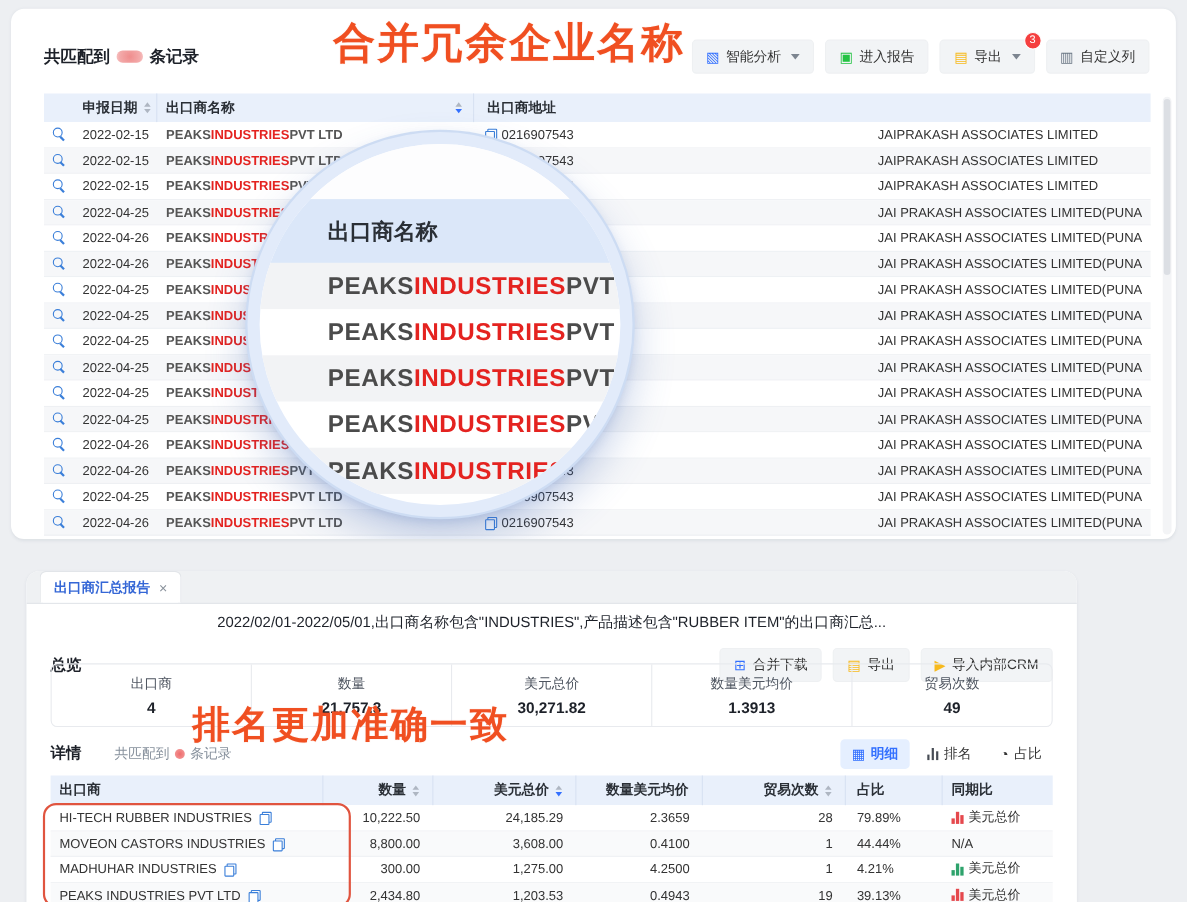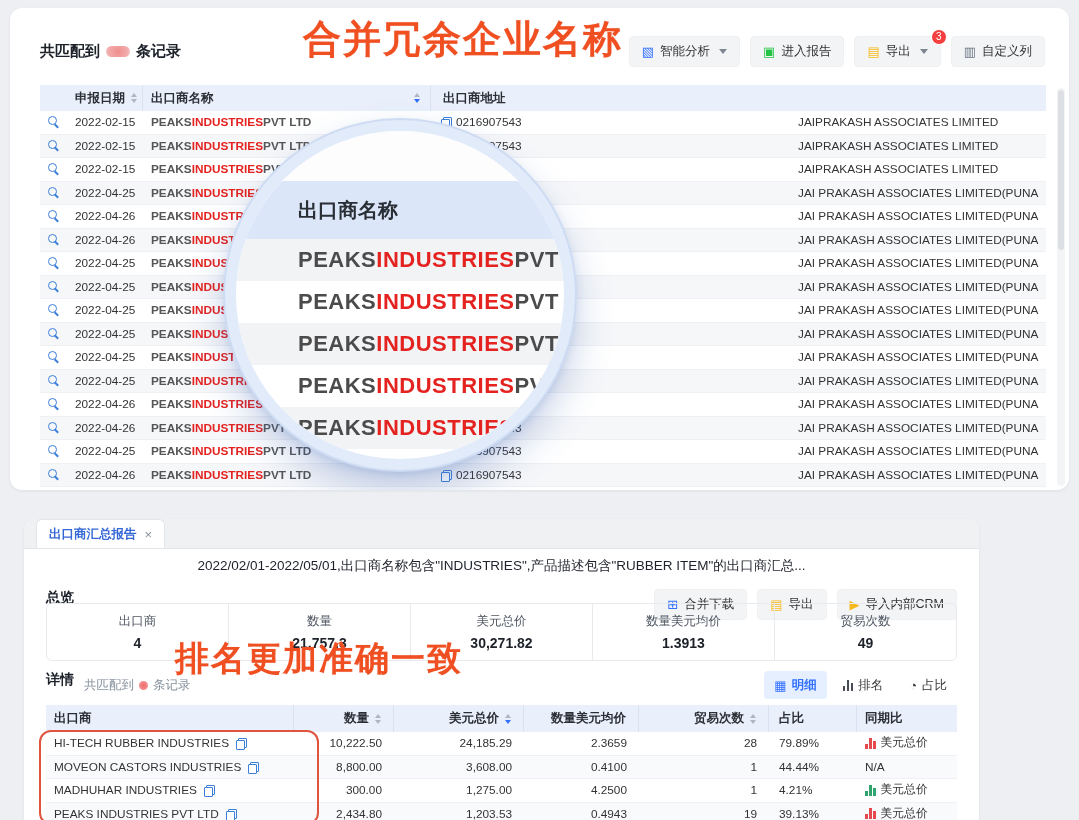--- a/index.html
+++ b/index.html
@@ -77,30 +77,30 @@
               font-weight:bold; color:#4b4b4b; letter-spacing:.5px; white-space:nowrap; }
   .lens-row:nth-child(odd) { background:#f2f3f5; }
 
   
   .tabbar { height:30px; background:#eff1f3; border-bottom:1px solid #e2e5e9; display:flex; align-items:flex-end; }
   .tab { background:#fff; height:29px; margin-left:12px; padding:0 12px; display:flex; align-items:center; gap:8px;
          border:1px solid #e2e5e9; border-bottom:none; border-radius:6px 6px 0 0; font-size:12.5px;
          color:#3567d6; font-weight:bold; cursor:pointer; }
   .tab .close { color:#8a929c; font-weight:normal; font-size:13px; cursor:pointer; }
   .report-title { text-align:center; font-size:13.5px; color:#1d2129; margin-top:8px; }
-  .ov-row { display:flex; align-items:flex-start; padding:14px 22px 0 22px; }
+  .ov-row { display:flex; align-items:center; padding:14px 22px 0 22px; }
   .sec-label { font-size:14px; font-weight:bold; color:#1d2129; }
   .stats { position:absolute; left:22px; right:22px; top:84px; height:58px; border:1px solid #e8eaee;
            border-radius:6px; display:flex; }
   .stat { flex:1; display:flex; flex-direction:column; align-items:center; justify-content:center; gap:5px;
           border-right:1px solid #e8eaee; }
   .stat:last-child { border-right:none; }
   .stat .lbl { font-size:12.5px; color:#4e5560; }
   .stat .val { font-size:14px; font-weight:bold; color:#1d2129; }
-  .detail-row { position:absolute; left:22px; right:22px; top:152px; display:flex; height:28px; }
+  .detail-row { position:absolute; left:22px; right:22px; top:152px; display:flex; align-items:center; height:28px;gap:20px; }
   .detail-match { font-size:12.5px; color:#86909c; margin-left:10px; display:flex; align-items:center; gap:5px; }
   .red-dot { width:9px; height:9px; border-radius:50%;
              background:radial-gradient(circle,#ef6c6c,#f3a0a0); filter:blur(.4px); display:inline-block; }
   .views { margin-left:auto; display:flex; gap:6px; }
   .view-btn { display:inline-flex; align-items:center; gap:5px; padding:5px 10px; border-radius:4px;
               font-size:12.5px; color:#333; cursor:pointer; }
   .view-btn.active { background:#e5efff; color:#3370ff; font-weight:bold; }
   .bars { display:inline-flex; align-items:flex-end; gap:1.5px; height:11px; }
   .bars i { width:2.5px; display:inline-block; background:#474c55; }
   .bars i:nth-child(1){height:5px;} .bars i:nth-child(2){height:11px;} .bars i:nth-child(3){height:8px;}

